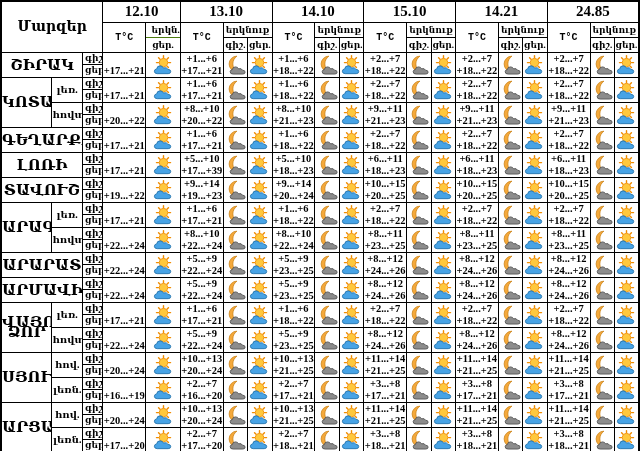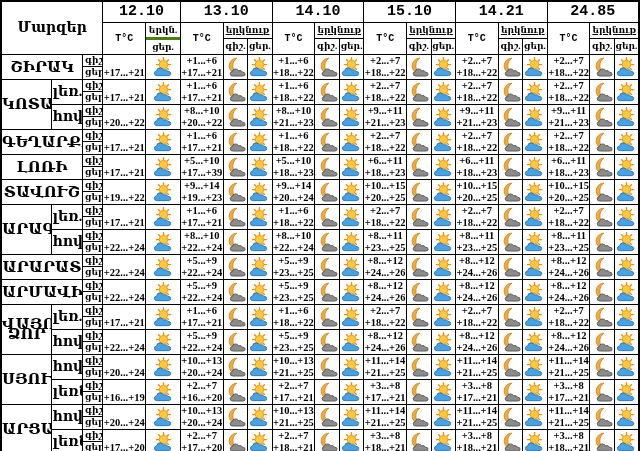--- a/index.html
+++ b/index.html
@@ -4,28 +4,28 @@
 <style>
   html,body{margin:0;padding:0;background:#fff;}
   .wrap{width:640px;height:451px;background:#fff;}
   table.wx{border-collapse:collapse;table-layout:fixed;width:640px;height:451px;
     border:2px solid #000;background:#fff;
     font-family:"Liberation Serif","DejaVu Serif",serif;color:#000;}
   table.wx td{border:1px solid #000;padding:0;text-align:center;vertical-align:middle;overflow:hidden;}
   thead tr.r1{height:21px;}
   thead tr.r2,thead tr.r3{height:15px;}
   .rlabel{font-size:14px;font-weight:bold;}
-  .date{font-size:15px;font-weight:bold;font-family:Liberation Mono, monospace;}
+  .date{font-size:15px;font-weight:bold;}
   .tc{font-size:10px;font-weight:bold;font-family:Liberation Mono, monospace;}
-  .sky{font-size:9px;font-weight:bold;text-decoration:underline;}
+  .sky{font-size:9px;font-weight:bold;}
   .sky12 div{line-height:14px;font-size:9px;font-weight:bold;}
-  .sky12 div:first-child{border-bottom:3px solid #4d7c0f;}
+  .sky12 div:first-child{border-bottom:1px solid #4d7c0f;text-align:right;}
   .dnh{font-size:9px;font-weight:bold;}
   .region{font-size:15px;font-weight:bold;line-height:10px;padding:0 1px;}
-  .zone{font-size:14px;font-weight:bold;}
+  .zone{font-size:10px;font-weight:bold;}
   .dn div{font-size:9px;font-weight:bold;text-align:left;padding-left:2px;line-height:11px;height:11px;}
   .dn div:first-child{border-bottom:1px solid #000;}
   .temp div{font-size:10.5px;font-weight:bold;line-height:12px;height:12px;white-space:nowrap;}
   .ic{width:23px;height:20px;display:block;margin:0 auto;}
   .defs{position:absolute;width:0;height:0;overflow:hidden;}
 </style>
 </head>
 <body>
 
 <svg class="defs" xmlns="http://www.w3.org/2000/svg">

